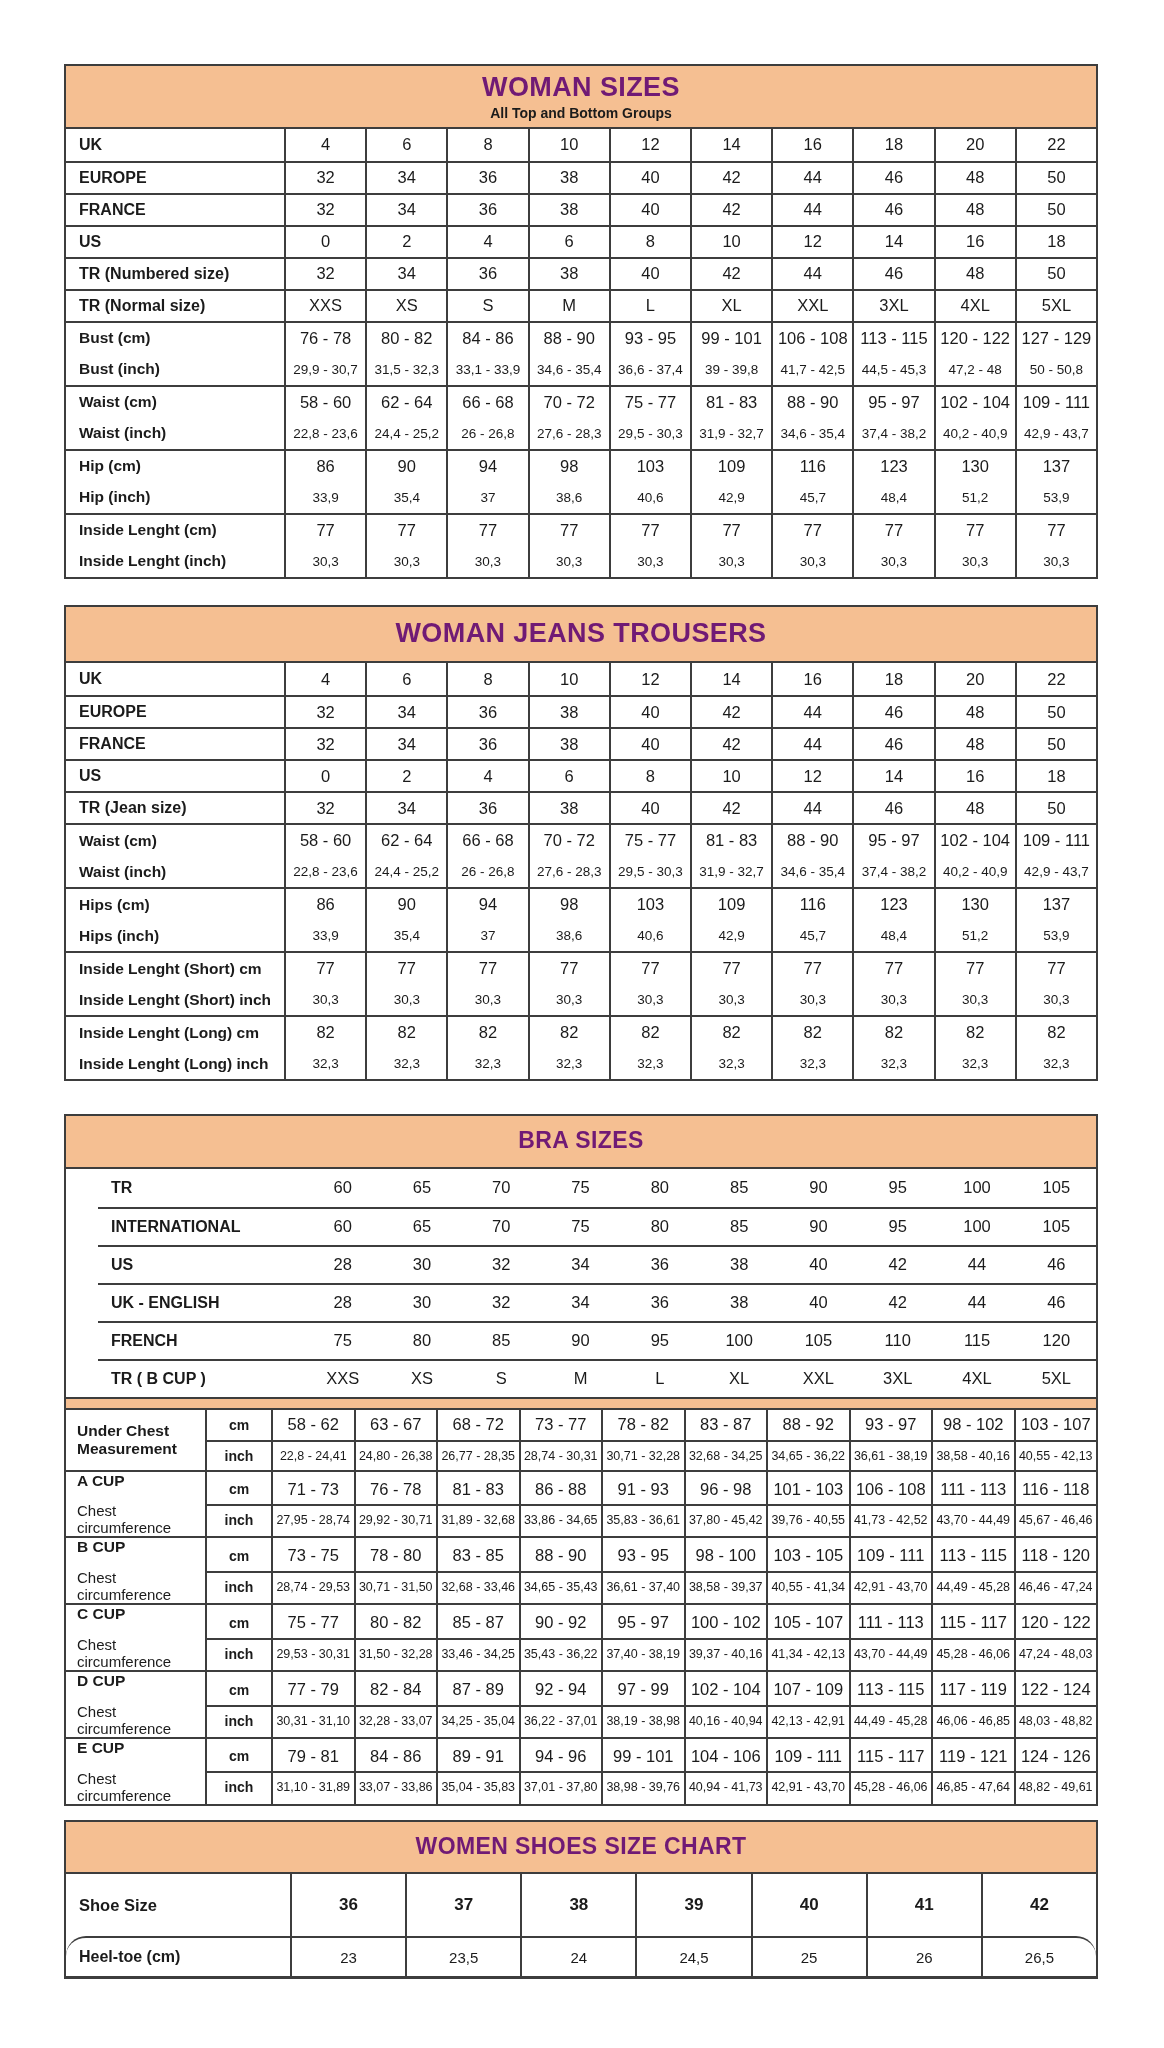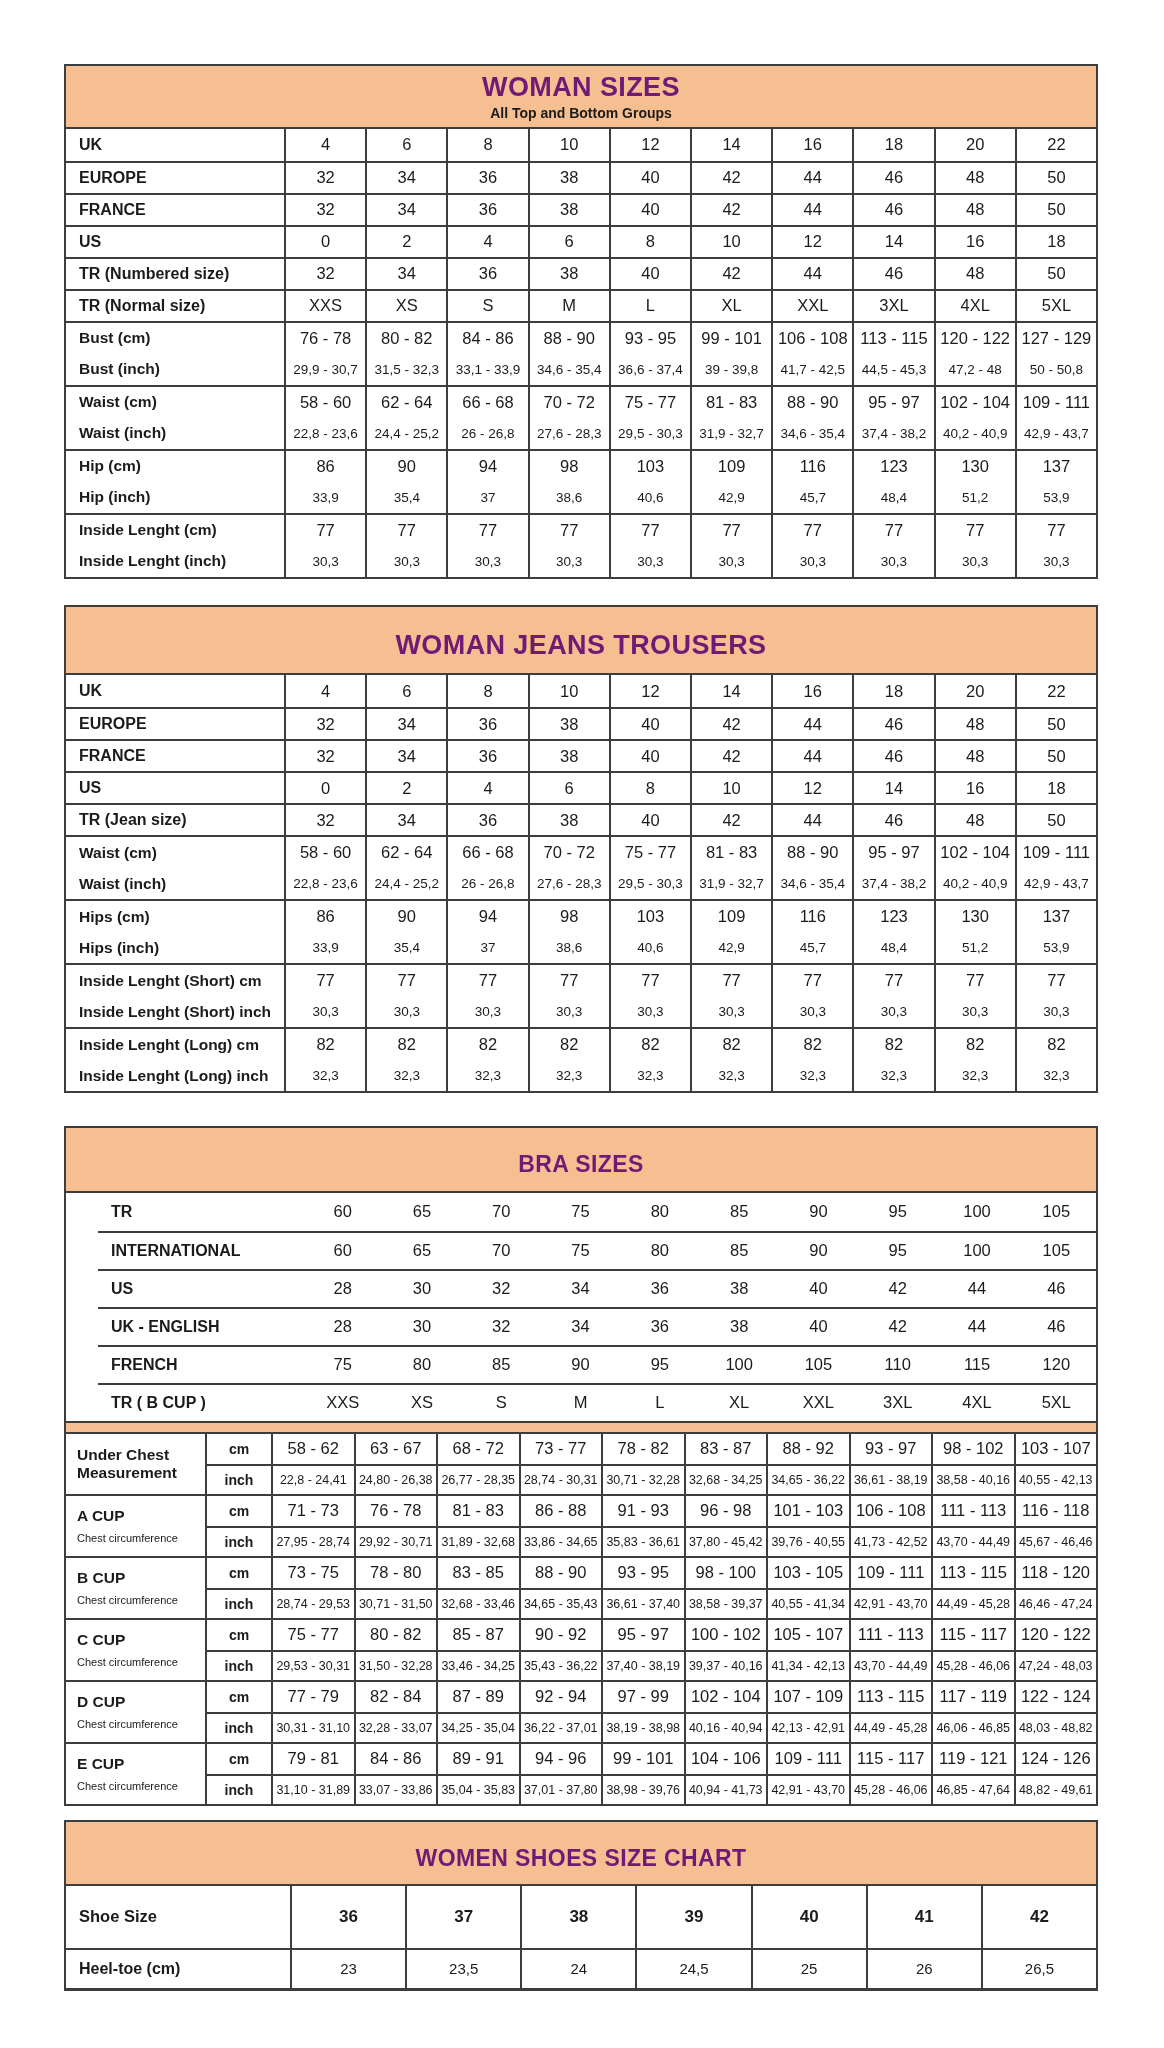--- a/index.html
+++ b/index.html
@@ -13,21 +13,21 @@
     color:var(--ink);
     font-family:"Liberation Sans", sans-serif;
     width:1164px;
   }
   .page{width:1164px;min-height:2048px;padding:64px 0 40px;background:#fff;}
   .tbl{width:1034px;margin-left:64px;border:2px solid var(--bd);background:#fff;}
   .mt1{margin-top:0;} .mt2{margin-top:26px;} .mt3{margin-top:33px;} .mt4{margin-top:14px;}
 
   
   .band{background:var(--accent);border-bottom:2px solid var(--bd);text-align:center;padding:7px 0 6px;}
-  .band.one{padding:24px 0 13px;}
+  .band.one{padding:12px 0 13px;}
   .band .t{font-size:27px;font-weight:800;letter-spacing:.4px;color:#701a75;line-height:1.1;}
   .band .t.sm{font-size:23px;}
   .band .s{font-size:14px;font-weight:700;margin-top:2px;}
 
   
   .row{display:grid;}
   .row>div{border-left:2px solid var(--bd);display:flex;align-items:center;justify-content:center;text-align:center;min-width:0;overflow:hidden;}
   .row>div:first-child{border-left:0;justify-content:flex-start;text-align:left;padding-left:13px;}
   .rows .row + .row{border-top:2px solid var(--bd);}
 
@@ -46,29 +46,29 @@
   .t-bra .conv{grid-template-columns:205px repeat(10,1fr);height:38px;font-size:16.5px;margin-left:32px;}
   .t-bra .conv>div{border-left:0;}
   .t-bra .conv>div:first-child{font-weight:700;font-size:16px;}
   .strip{height:13px;background:var(--accent);border-top:2px solid var(--bd);border-bottom:2px solid var(--bd);}
 
   
   .meas{grid-template-columns:139px 66px repeat(10,1fr);}
   .meas>div{flex-direction:column;align-items:stretch;padding:0;}
   .meas>div.glab{justify-content:center;align-items:flex-start;padding-left:11px;padding-right:4px;}
   .meas .gl{font-weight:700;font-size:15.5px;line-height:1.15;}
-  .meas .gs{font-size:11px;margin-top:7px;}
+  .meas .gs{font-size:15px;margin-top:13px;}
   .meas .h1,.meas .h2{height:30px;display:flex;align-items:center;justify-content:center;min-width:0;}
   .meas .h2{border-top:2px solid var(--bd);}
   .meas .h1{font-size:16.5px;}
   .meas .h2{font-size:12.5px;}
   .meas .unit .h1,.meas .unit .h2{font-weight:700;font-size:14px;}
 
   
-  .t-shoe .row{grid-template-columns:224px repeat(7,1fr);}
+  .t-shoe .row{grid-template-columns:224px repeat(7,1fr);border-radius:28px;}
   .shoe-r1{height:62px;font-weight:700;font-size:17px;}
   .shoe-r1>div:first-child{font-size:16.5px;}
   .shoe-r2{height:40px;font-size:15px;}
   .shoe-r2>div:first-child{font-weight:700;font-size:16px;}
   .t-shoe{border-bottom-width:3px;}
 </style>
 </head>
 <body>
 
 <div class="page">

